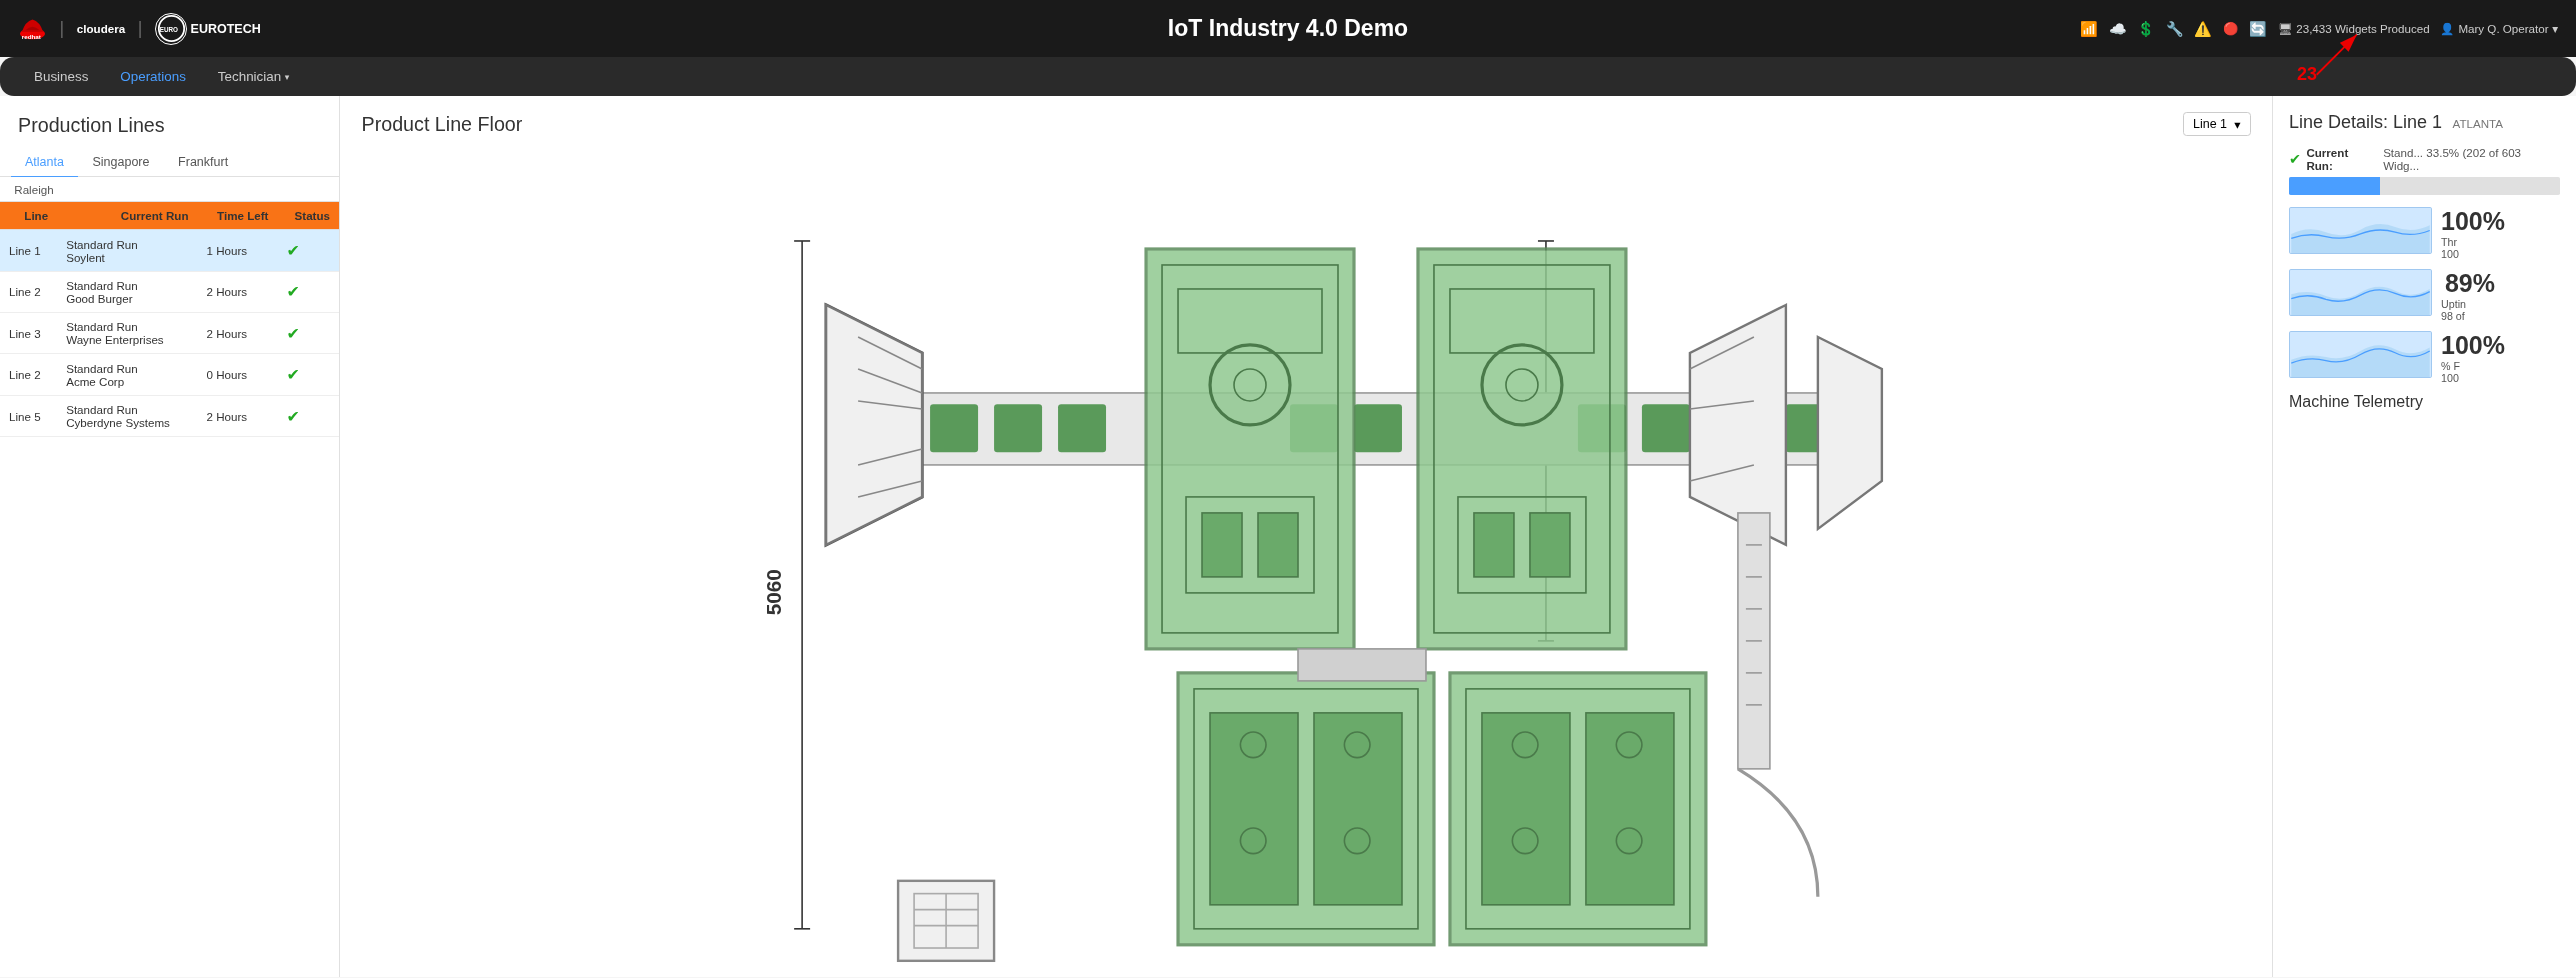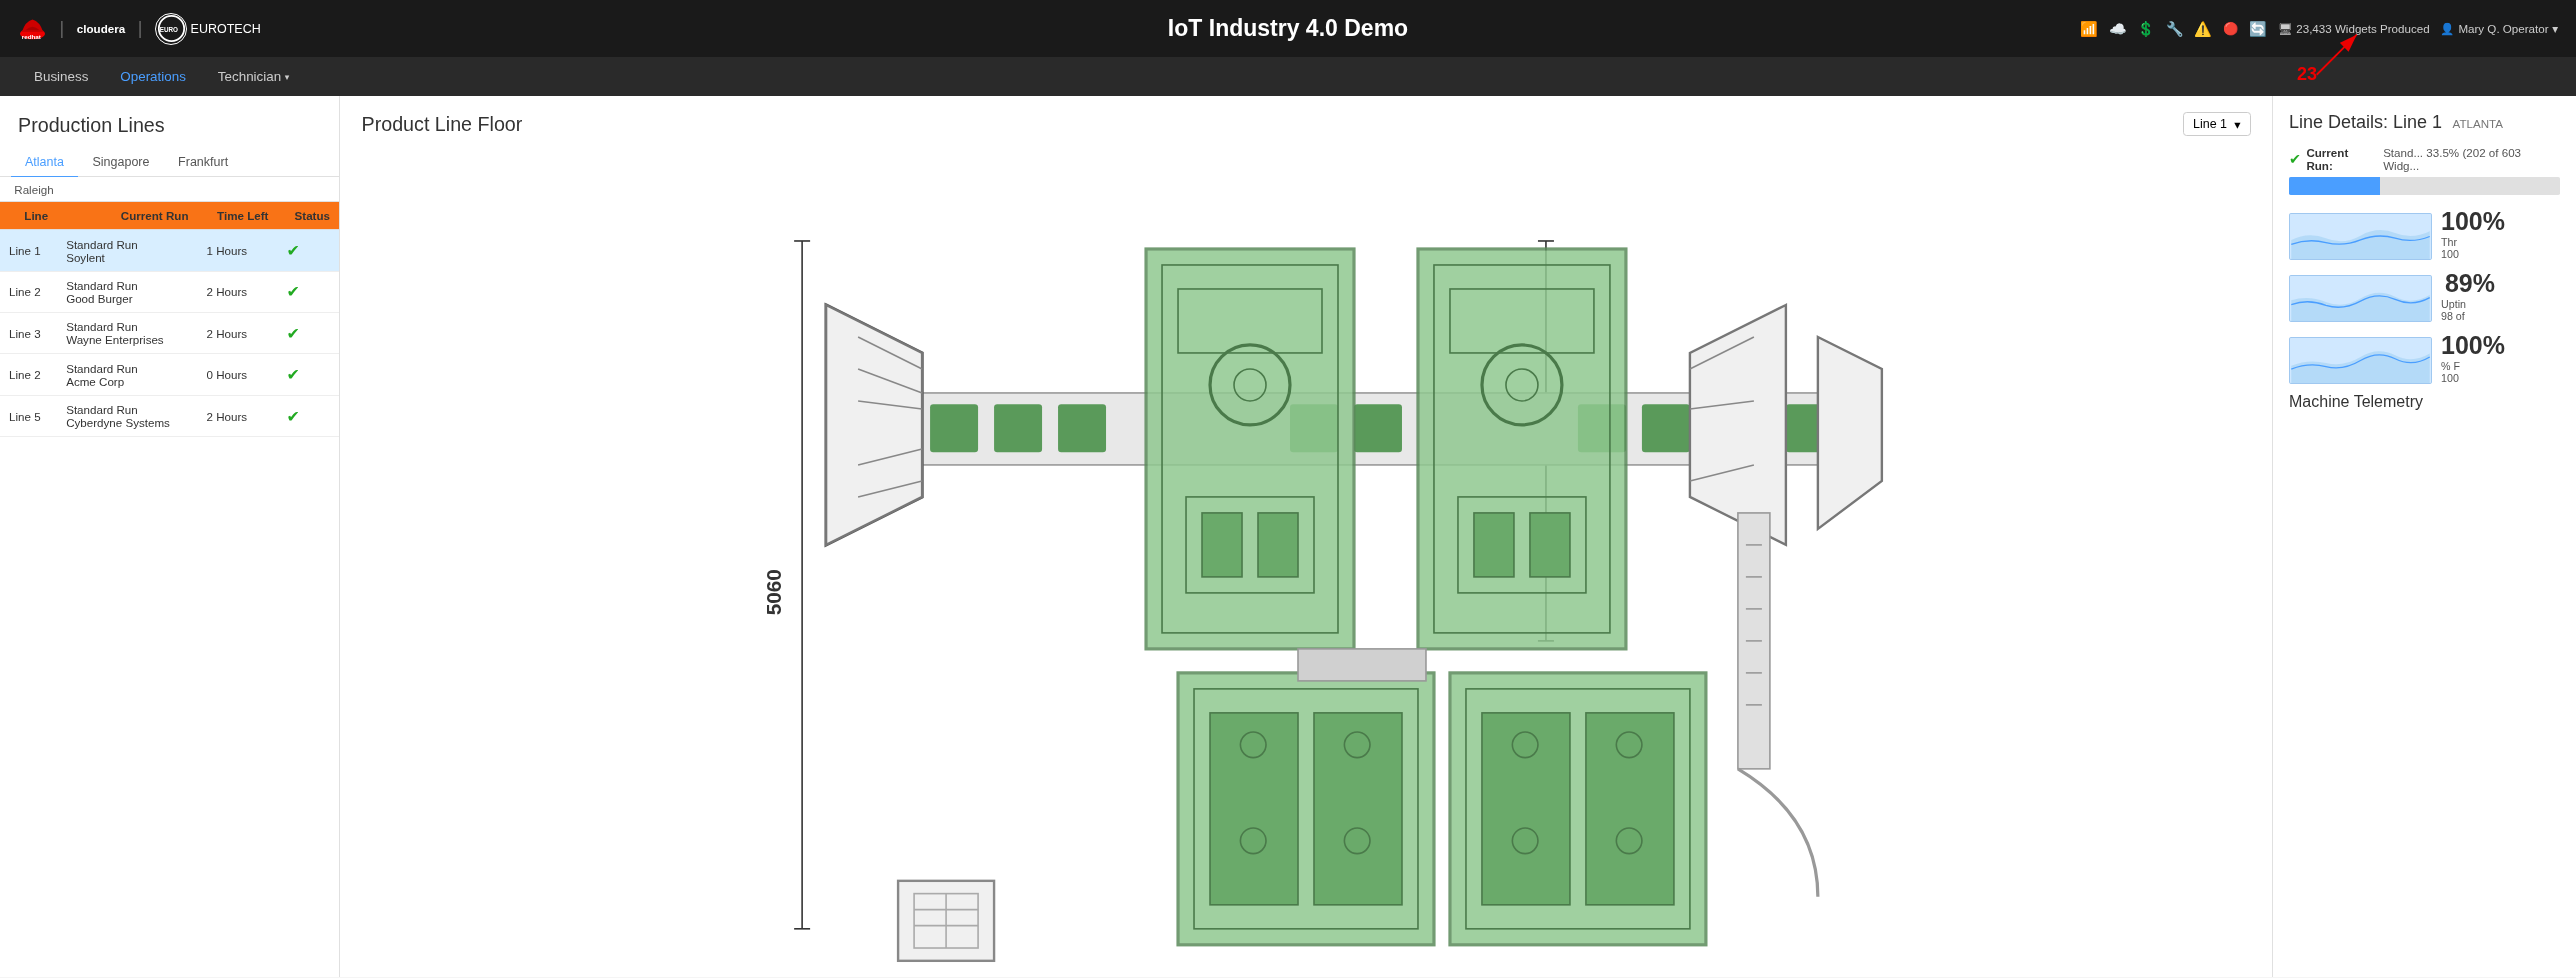--- a/index.html
+++ b/index.html
@@ -61,20 +61,21 @@
     }
 
     
     .navbar {
       background: #2a2a2a;
       display: flex;
       align-items: center;
       padding: 0 18px;
       height: 39px;
       position: relative;
+      border-radius: 14px;
     }
     .nav-item {
       color: #ccc;
       padding: 0 16px;
       height: 39px;
       display: flex; align-items: center;
       font-size: 13.4px;
       cursor: pointer;
     }
     .nav-item.active { color: #4a9eff; }
@@ -231,21 +232,21 @@
       margin-bottom: 12.5px;
       overflow: hidden;
     }
     .progress-bar-fill {
       background: #4a9eff;
       height: 100%;
       width: 33.5%;
     }
     .metric-row {
       display: flex;
-      align-items: flex-end;
+      align-items: flex-start;
       margin-bottom: 9px;
       gap: 9px;
     }
     .metric-chart {
       width: 143px;
       height: 47px;
       background: #d0e8ff;
       border: 0.9px solid #a0c8f0;
       border-radius: 1.8px;
       overflow: hidden;
@@ -290,21 +291,21 @@
       <span class="separator">|</span>
       <span class="cloudera-logo">cloudera</span>
       <span class="separator">|</span>
       <div style="display:flex;align-items:center;gap:3.6px;">
         <div class="eurotech-logo">
           <svg width="29" height="29" viewBox="0 0 32 32" style="font-size:10px">
             <circle cx="16" cy="16" r="14" fill="none" stroke="white" stroke-width="2"></circle>
             <text x="3" y="20" fill="white" font-size="7" font-weight="bold">EURO</text>
           </svg>
         </div>
-        <span style="color:white;font-size:12.5px;font-weight:normal;">EUROTECH</span>
+        <span style="color:white;font-size:12.5px;font-weight:bold;">EUROTECH</span>
       </div>
     </div>
   </div>
 
   <div class="header-title">IoT Industry 4.0 Demo</div>
 
   <div class="header-right">
 
     <span class="header-icon" title="WiFi">📶</span>
     <span class="header-icon" title="Cloud">☁️</span>

